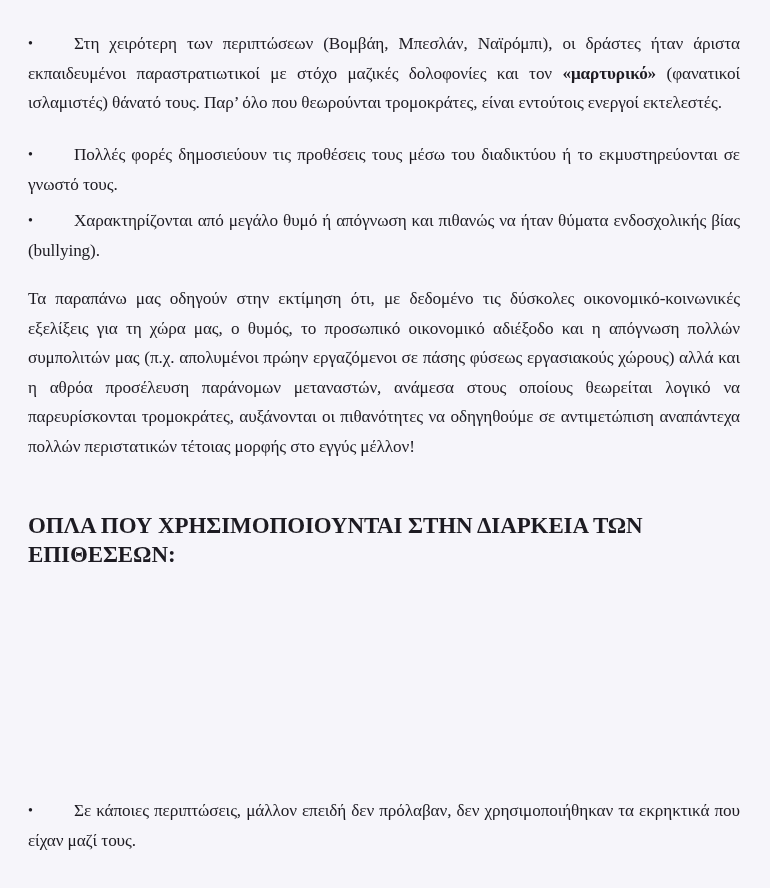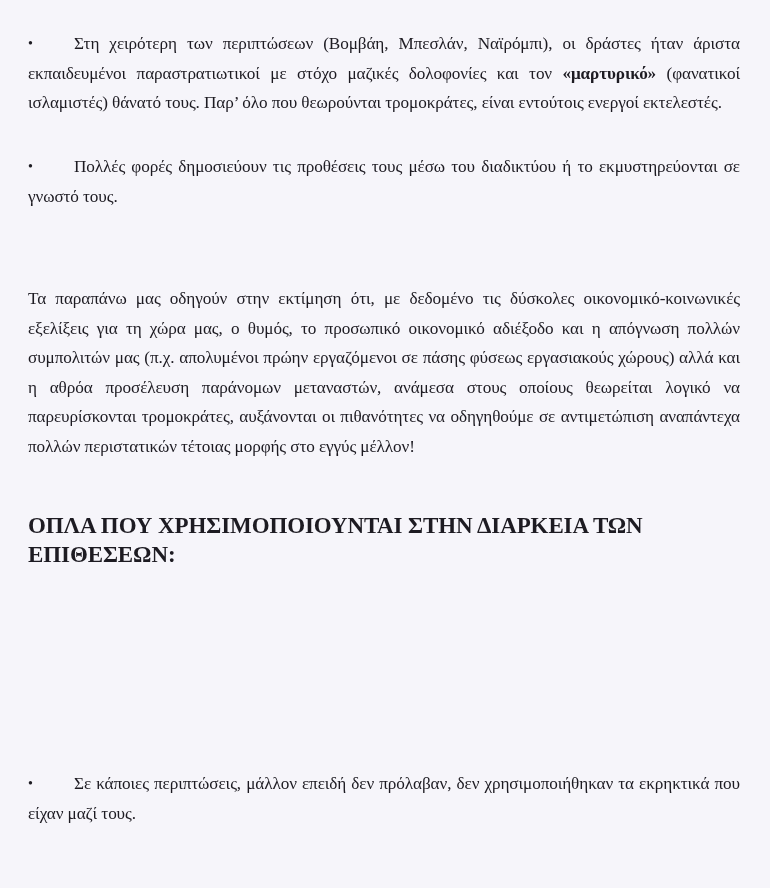--- a/index.html
+++ b/index.html
@@ -31,31 +31,34 @@
 </style>
 </head>
 <body>
 
 <div class="page">
 
   <div class="para bullet-para" style="top:29px;">
     <span class="bullet">•</span><span>Στη χειρότερη των περιπτώσεων (Βομβάη, Μπεσλάν, Ναϊρόμπι), οι δράστες ήταν άριστα εκπαιδευμένοι παραστρατιωτικοί με στόχο μαζικές δολοφονίες και τον </span><span class="bold">«μαρτυρικό»</span><span> (φανατικοί ισλαμιστές) θάνατό τους. Παρ’ όλο που θεωρούνται τρομοκράτες, είναι εντούτοις ενεργοί εκτελεστές.</span>
   </div>
 
-  <div class="para bullet-para" style="top:152px;">
+  <div class="para bullet-para" style="top:140px;">
     <span class="bullet">•</span><span>Πολλές φορές δημοσιεύουν τις προθέσεις τους μέσω του διαδικτύου ή το εκμυστηρεύονται σε γνωστό τους.</span>
   </div>
 
+  <div class="para bullet-para" style="top:206px;">
+    <span class="bullet">•</span><span>Χαρακτηρίζονται από μεγάλο θυμό ή απόγνωση και πιθανώς να ήταν θύματα ενδοσχολικής βίας (bullying).</span>
+  </div>
 
   <div class="para" style="top:284px;">
     <span>Τα παραπάνω μας οδηγούν στην εκτίμηση ότι, με δεδομένο τις δύσκολες οικονομικό-κοινωνικές εξελίξεις για τη χώρα μας, ο θυμός, το προσωπικό οικονομικό αδιέξοδο και η απόγνωση  πολλών συμπολιτών μας (π.χ. απολυμένοι πρώην εργαζόμενοι σε πάσης φύσεως εργασιακούς χώρους) αλλά και η αθρόα προσέλευση παράνομων μεταναστών, ανάμεσα στους οποίους θεωρείται λογικό να παρευρίσκονται τρομοκράτες, αυξάνονται οι πιθανότητες να οδηγηθούμε σε αντιμετώπιση αναπάντεχα πολλών περιστατικών τέτοιας μορφής στο εγγύς μέλλον!</span>
   </div>
 
   <div class="heading">ΟΠΛΑ ΠΟΥ ΧΡΗΣΙΜΟΠΟΙΟΥΝΤΑΙ ΣΤΗΝ ΔΙΑΡΚΕΙΑ ΤΩΝ ΕΠΙΘΕΣΕΩΝ:</div>
 
 
 
 
-  <div class="para bullet-para" style="top:769px;">
+  <div class="para bullet-para" style="top:796px;">
     <span class="bullet">•</span><span>Σε κάποιες περιπτώσεις, μάλλον επειδή δεν πρόλαβαν, δεν χρησιμοποιήθηκαν τα εκρηκτικά που είχαν μαζί τους.</span>
   </div>
 
 </div>
 
 </body></html>

